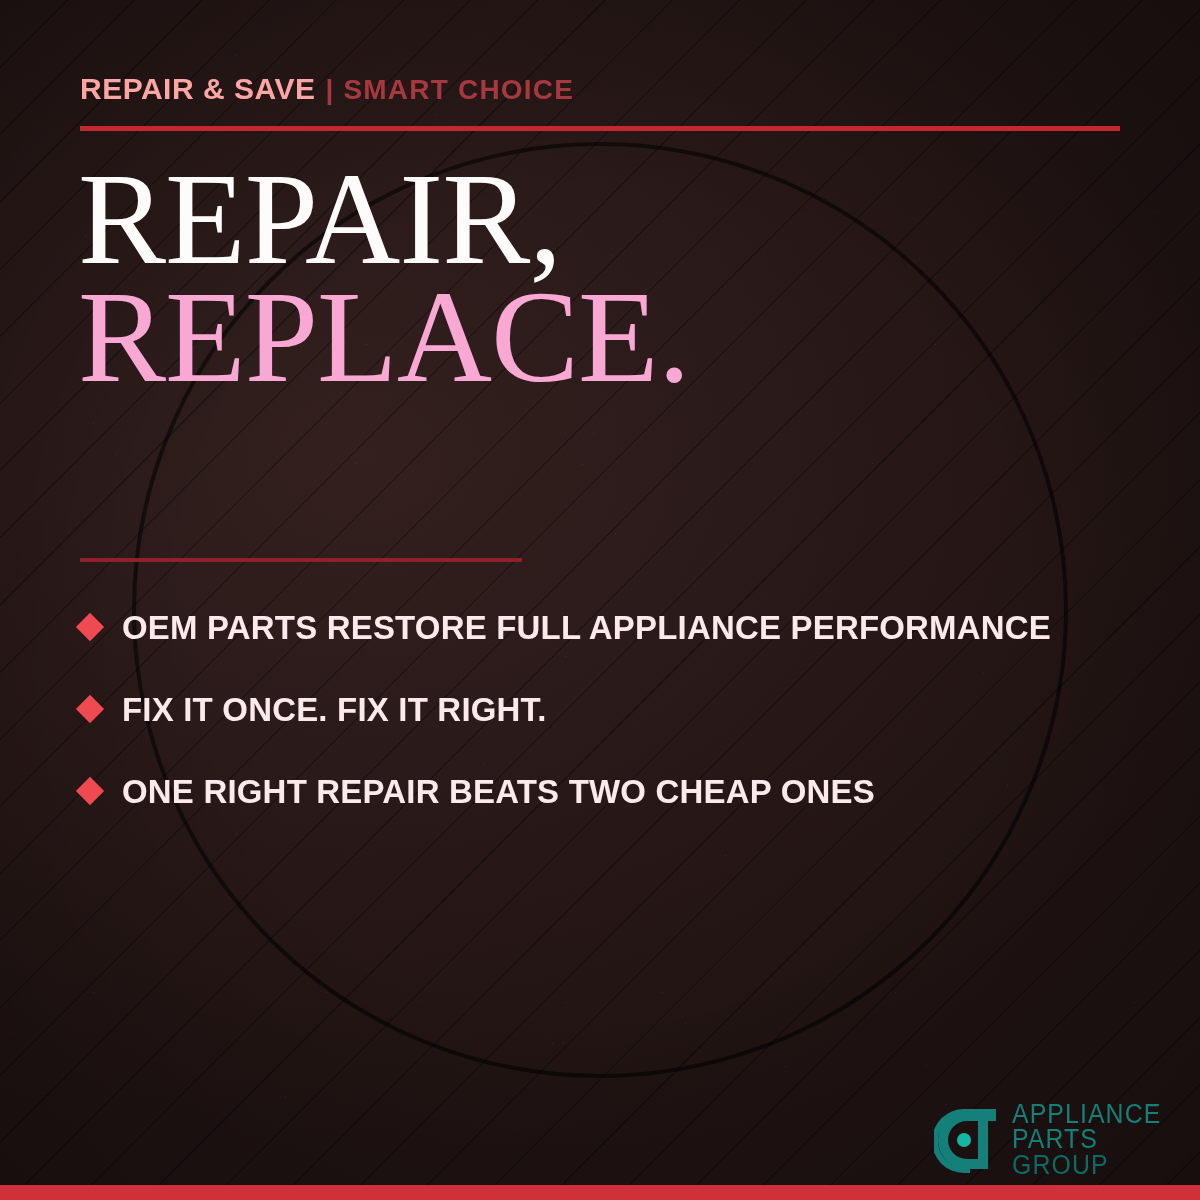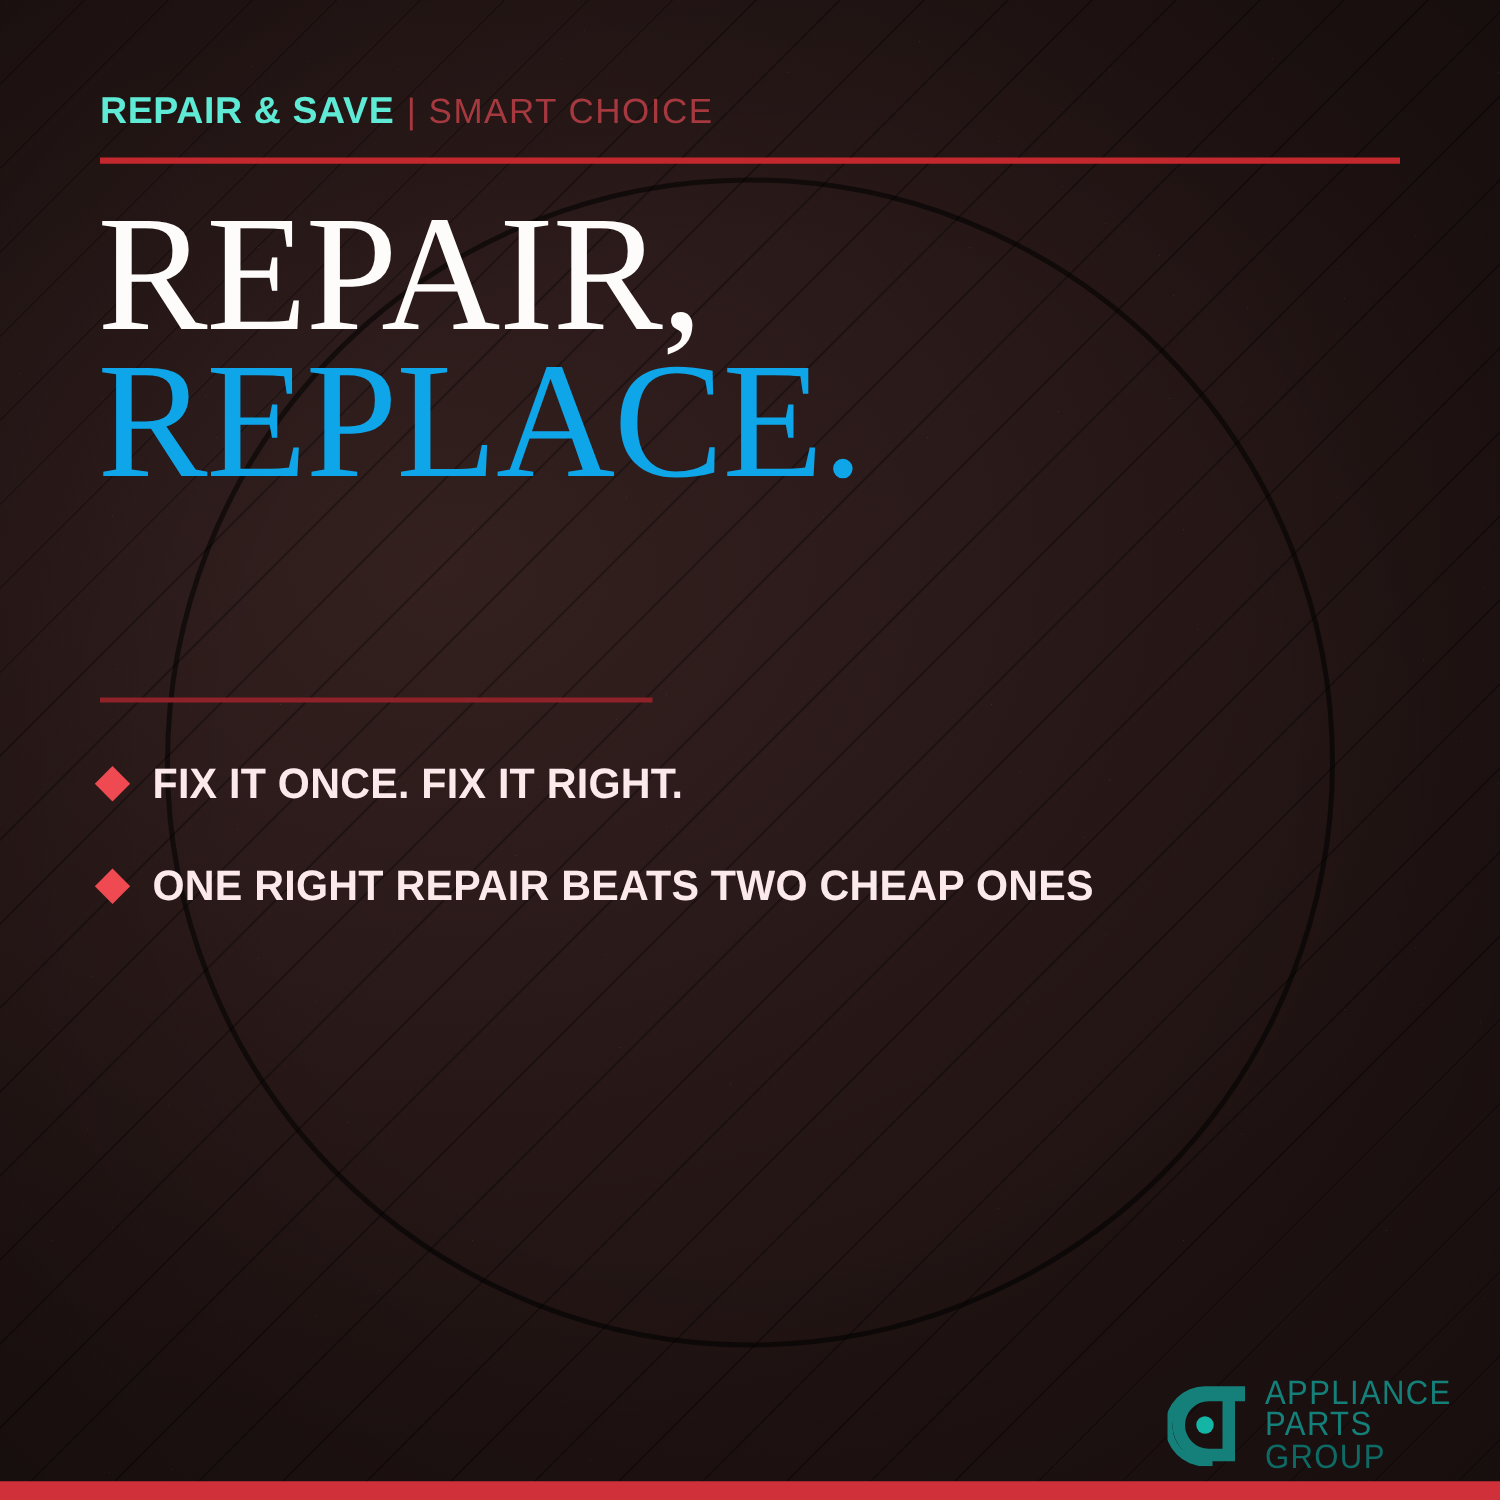--- a/index.html
+++ b/index.html
@@ -68,25 +68,25 @@
     position: absolute;
     left: 80px;
     top: 74px;
     white-space: nowrap;
     line-height: 1;
   }
   .kicker-strong {
     font-size: 30px;
     font-weight: bold;
     letter-spacing: 0.5px;
-    color: #5eead4;
+    color: #fca5a5;
   }
   .kicker-light {
     font-size: 28px;
-    font-weight: normal;
+    font-weight: bold;
     letter-spacing: 1.2px;
     color: #a63940;
     margin-left: 10px;
   }
   .rule-top {
     position: absolute;
     left: 80px;
     top: 126px;
     width: 1040px;
     height: 5px;
@@ -99,21 +99,21 @@
     left: 78px;
     top: 160px;
     font-family: "Liberation Serif", "DejaVu Serif", serif;
     font-weight: normal;
     font-size: 132px;
     line-height: 118px;
     letter-spacing: -1px;
   }
   .headline .l1,
   .headline .l2 { color: #fdfcfa; display: block; }
-  .headline .l3 { color: #0ea5e9; display: block; }
+  .headline .l3 { color: #f9a8d4; display: block; }
 
   .rule-mid {
     position: absolute;
     left: 80px;
     top: 558px;
     width: 442px;
     height: 4px;
     background: #8f2228;
   }
 
@@ -220,20 +220,24 @@
     <div class="headline">
       <span class="l1">REPAIR,</span>
       <span class="l3">REPLACE.</span>
     </div>
 
     <div class="rule-mid"></div>
 
     <div class="bullets">
       <div class="bullet">
         <span class="diamond"></span>
+        <span class="bullet-text">OEM PARTS RESTORE FULL APPLIANCE PERFORMANCE</span>
+      </div>
+      <div class="bullet">
+        <span class="diamond"></span>
         <span class="bullet-text">FIX IT ONCE. FIX IT RIGHT.</span>
       </div>
       <div class="bullet">
         <span class="diamond"></span>
         <span class="bullet-text">ONE RIGHT REPAIR BEATS TWO CHEAP ONES</span>
       </div>
     </div>
 
     <div class="logo">
       <svg class="logo-mark" viewBox="0 0 66 66">

